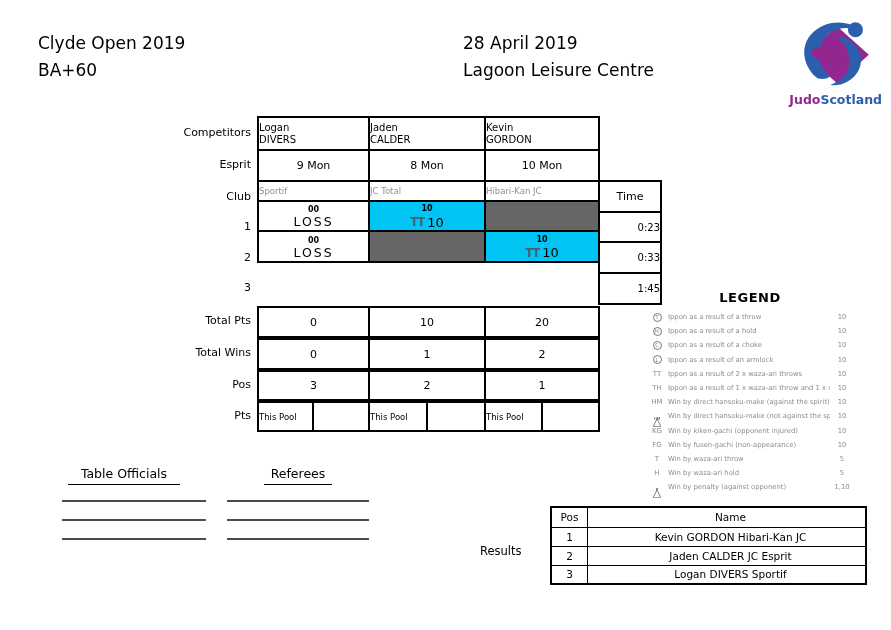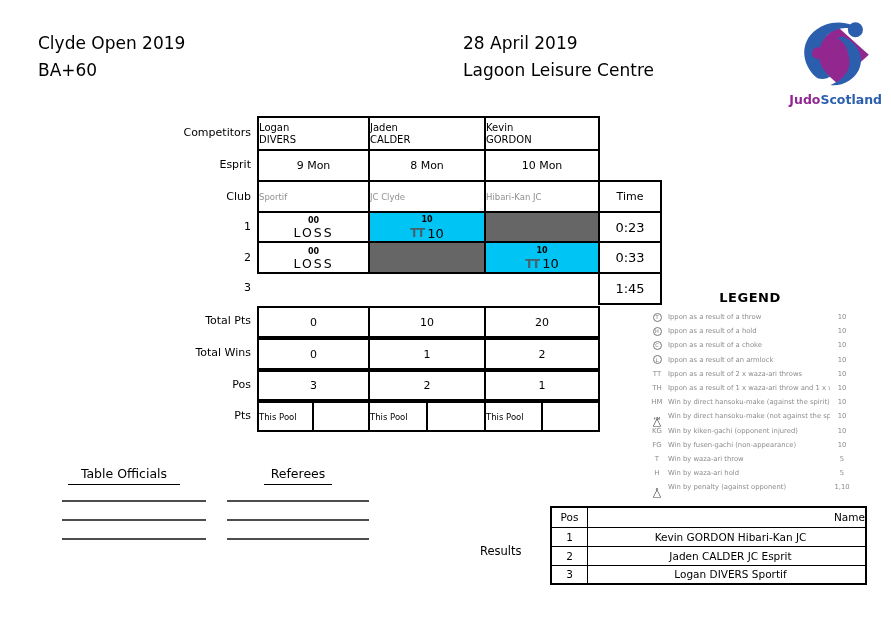--- a/index.html
+++ b/index.html
@@ -31,21 +31,21 @@
   td.blocked{background:#666666;}
   td.win{background:#00c4f4;}
   .cell-code{font-size:8px;font-weight:bold;text-align:center;line-height:11px;padding-top:1px;}
   .loss-text{font-size:12.5px;text-align:center;letter-spacing:2px;line-height:14px;}
   .win-line{display:flex;justify-content:center;align-items:center;gap:3px;height:16px;}
   .win-sym{font-size:11.5px;font-weight:bold;color:#47606b;letter-spacing:-1px;}
   .win-score{font-size:13px;}
   .circ-sym{width:13px;height:13px;border:1.5px solid #17434f;border-radius:50%;display:inline-flex;
     align-items:center;justify-content:center;font-size:8.5px;font-weight:bold;color:#17434f;box-sizing:border-box;}
   td.timehead{text-align:center;font-size:11px;}
-  td.timeval{text-align:center;padding-left:4px;font-size:13px;}
+  td.timeval{text-align:right;padding-left:4px;font-size:10px;}
   td.total{text-align:center;font-size:11px;}
   td.thispool{text-align:left;padding-left:4px;font-size:8.5px;}
 
   
   .legend{left:646px;top:290px;width:208px;}
   .lg-title{text-align:center;font-weight:bold;font-size:13px;letter-spacing:0.5px;margin-bottom:5px;}
   .lg-row{display:flex;align-items:center;height:14.2px;}
   .lg-symbox{width:22px;flex-shrink:0;display:flex;justify-content:center;align-items:center;}
   .lg-desc{flex:1;font-size:6.8px;color:#8c8c8c;white-space:nowrap;overflow:hidden;}
   .lg-val{width:24px;font-size:6.8px;color:#8c8c8c;text-align:center;flex-shrink:0;}
@@ -60,21 +60,21 @@
   
   .off-label{position:absolute;font-size:12.5px;border-bottom:1px solid #000;padding-bottom:3px;text-align:center;white-space:nowrap;}
   .sig-line{position:absolute;border-top:2px solid #4d4d4d;height:0;}
 
   
   .results-label{left:480px;top:544px;font-size:11.5px;}
   table.results{position:absolute;left:550px;top:506px;border-collapse:collapse;table-layout:fixed;border:2px solid #000;}
   table.results td{border:1px solid #000;font-size:10.5px;padding:0;}
   table.results .r-pos{text-align:center;width:35px;}
   table.results .r-name{text-align:center;padding-left:8px;width:269px;}
-  table.results .r-namehead{text-align:right;}
+  table.results .r-namehead{text-align:center;}
 </style>
 </head>
 <body>
 
 <div class="abs hdr" style="left:38px;top:33px;">Clyde Open 2019</div>
 <div class="abs hdr" style="left:38px;top:60px;">BA+60</div>
 <div class="abs hdr" style="left:463px;top:33px;">28 April 2019</div>
 <div class="abs hdr" style="left:463px;top:60px;">Lagoon Leisure Centre</div>
 
 <div class="abs logo">
@@ -118,23 +118,23 @@
     <td class="comp">
           <div>Kevin</div>
           <div>GORDON</div>
         </td>
   </tr>
   <tr style="height:31px;">
     <td class="grade">9 Mon</td>
     <td class="grade">8 Mon</td>
     <td class="grade">10 Mon</td>
   </tr>
-  <tr style="height:31px;">
+  <tr style="height:20px;">
     <td class="club">Sportif</td>
-    <td class="club">JC Clyde</td>
+    <td class="club">JC Total</td>
     <td class="club">Hibari-Kan JC</td>
   </tr>
   <tr style="height:30px;">
     <td>
       <div class="cell-code">00</div>
       <div class="loss-text">LOSS</div>
     </td>
     <td class="win">
       <div class="cell-code">10</div>
       <div class="win-line">

